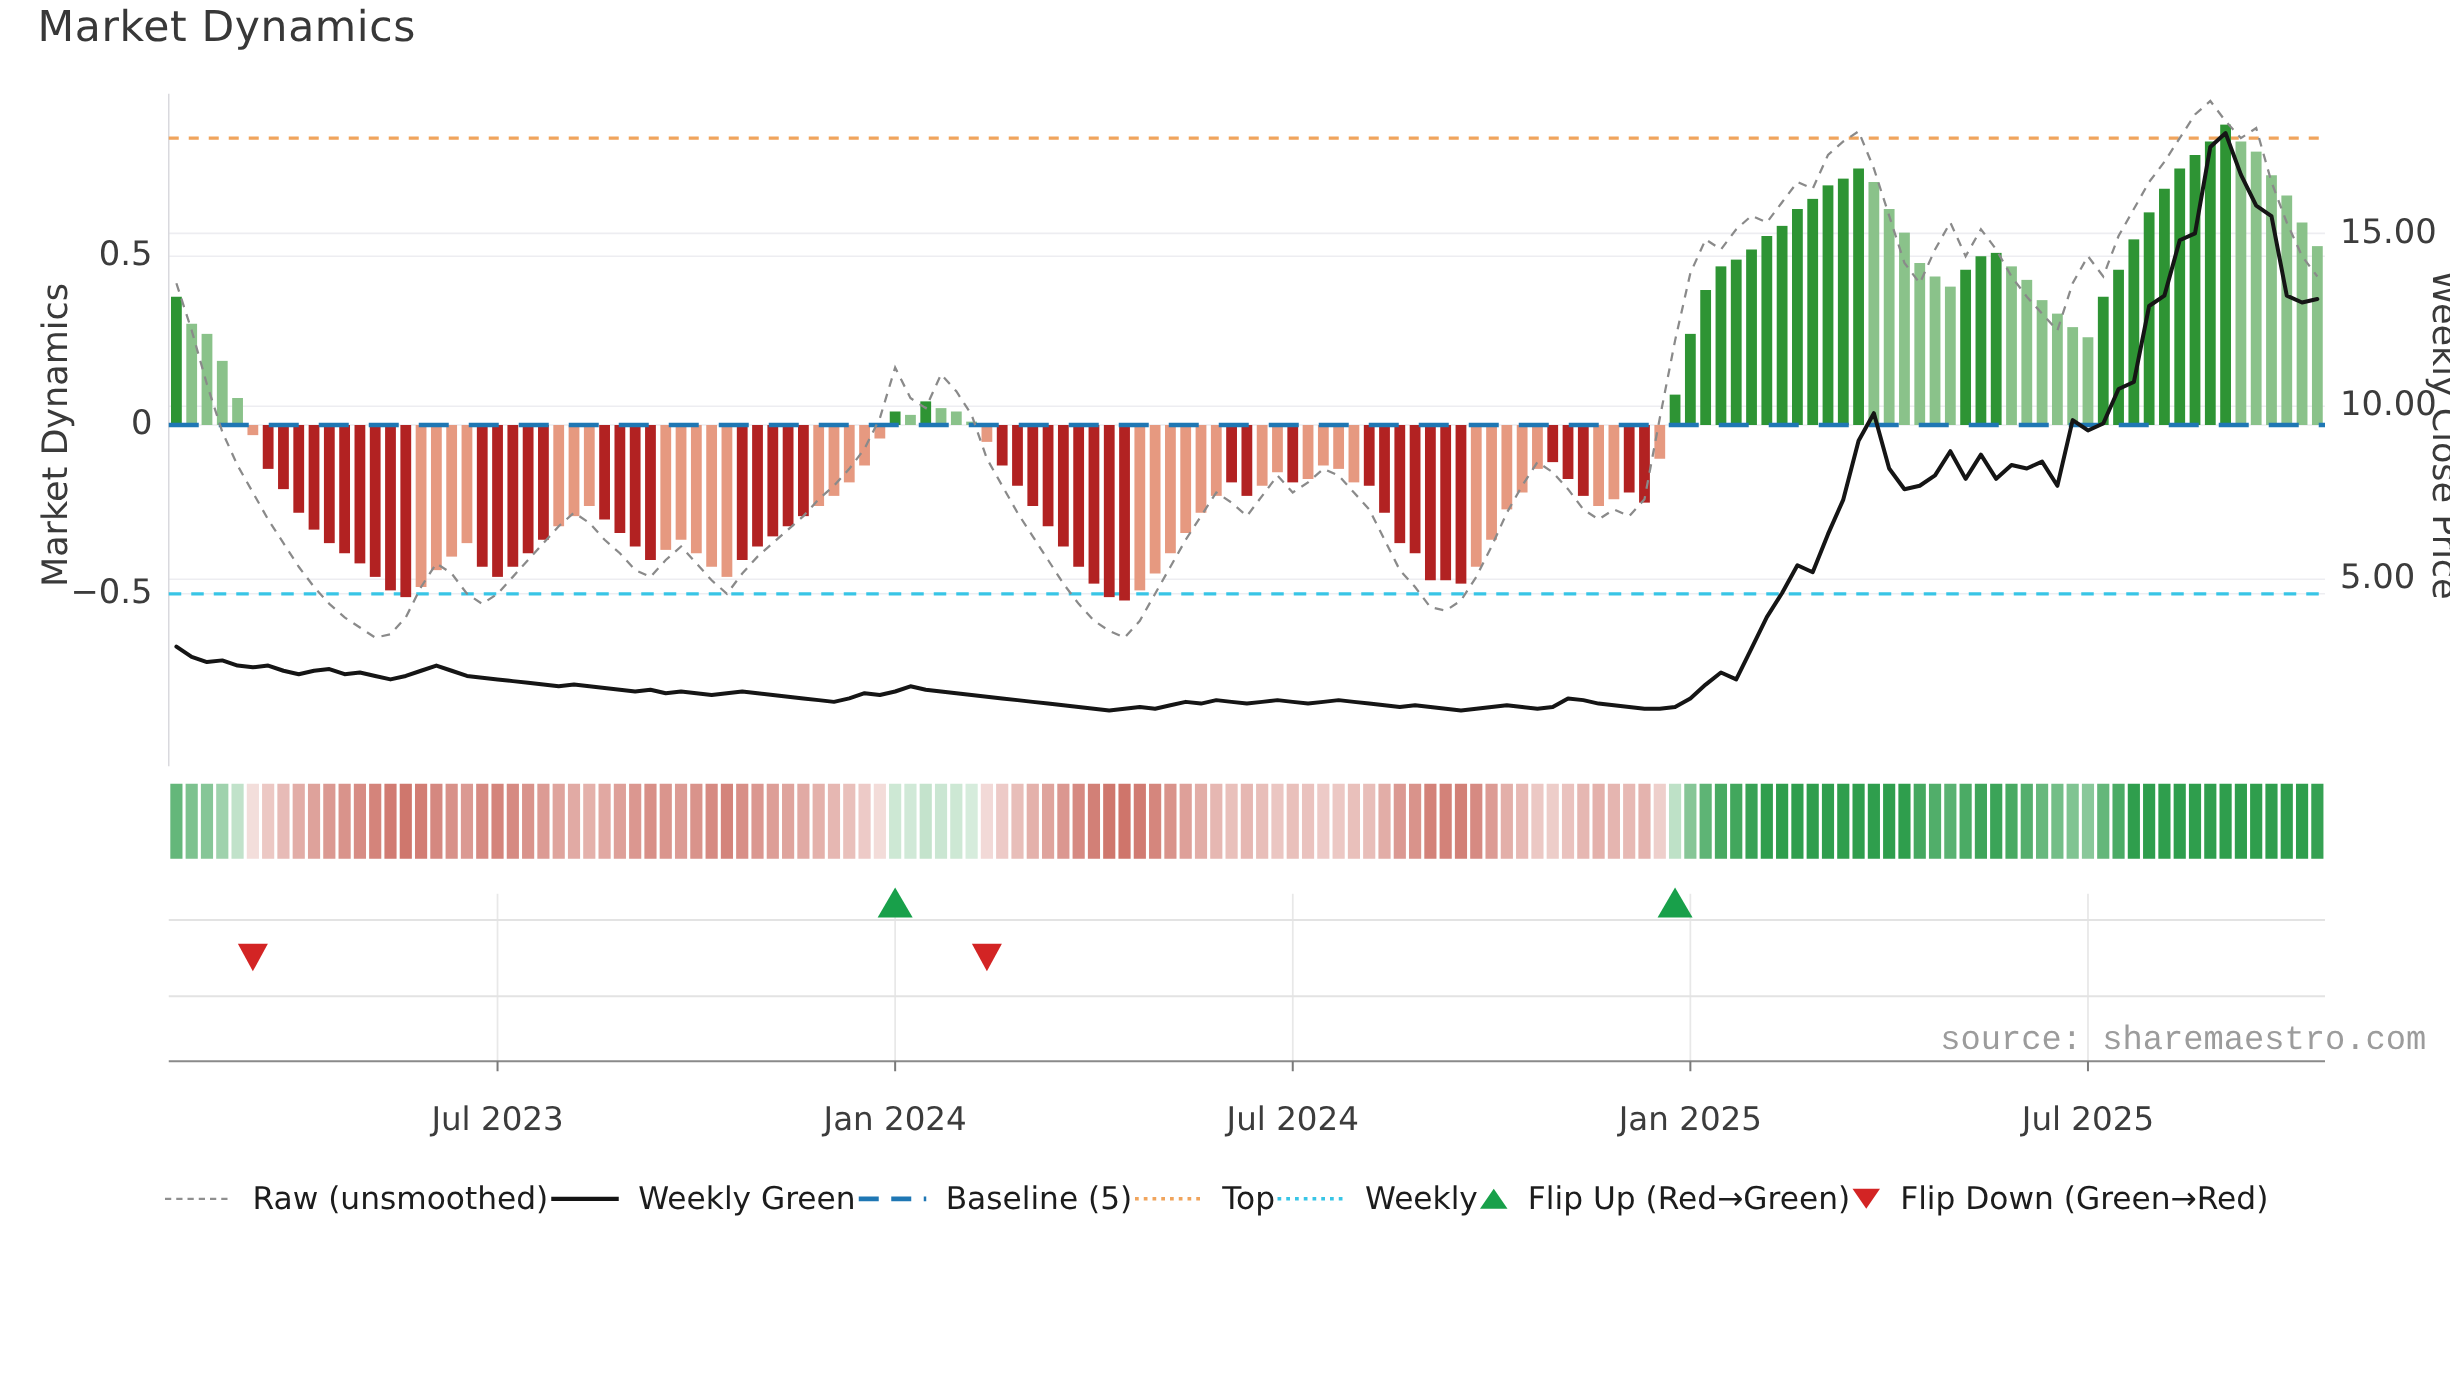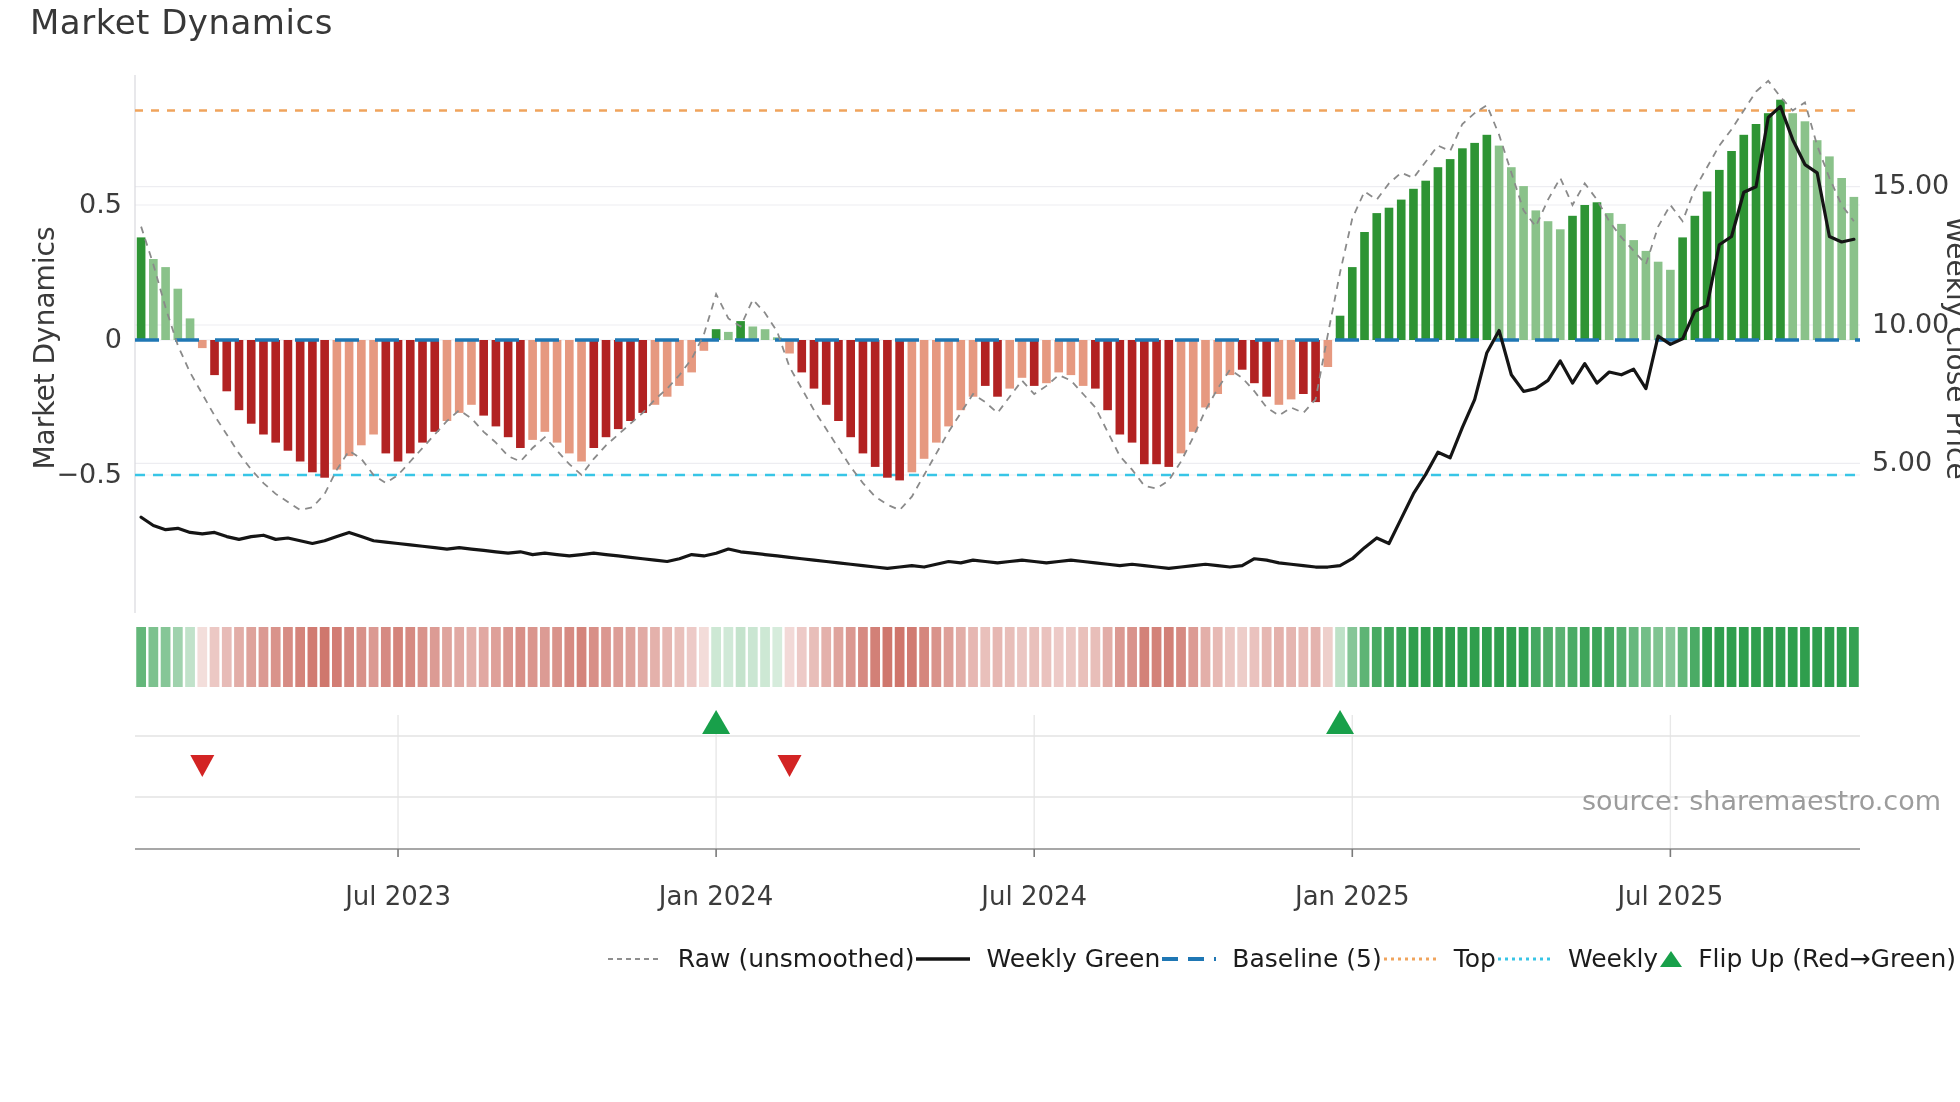--- a/index.html
+++ b/index.html
@@ -4,23 +4,23 @@
 <style>
   html,body{margin:0;padding:0;background:#ffffff;}
   .page{position:relative;width:1960px;height:1102px;background:#ffffff;overflow:hidden;
         font-family:"DejaVu Sans","Liberation Sans",sans-serif;margin-left:20px;}
   .chart-title{position:absolute;left:10px;top:2px;margin:0;font-size:34px;font-weight:400;
         color:#383838;letter-spacing:0.5px;}
   .ylabel-left{position:absolute;left:24px;top:348px;transform:translate(-50%,-50%) rotate(-90deg);
         white-space:nowrap;font-size:28px;color:#3a3a3a;}
   .ylabel-right{position:absolute;left:1936px;top:348px;transform:translate(-50%,-50%);
         writing-mode:vertical-rl;white-space:nowrap;font-size:28px;color:#3a3a3a;}
-  .source-text{position:absolute;right:39px;top:785px;font-size:27px;color:#9c9c9c;}
-  .legend{position:absolute;left:124px;top:944px;width:1812px;display:flex;
-        justify-content:flex-end;align-items:center;}
+  .source-text{position:absolute;right:39px;top:818px;font-size:27px;color:#9c9c9c;font-family:Liberation Mono, monospace;}
+  .legend{position:absolute;left:110px;top:944px;width:1812px;display:flex;
+        justify-content:flex-start;align-items:center;}
   .legend-item{display:flex;align-items:center;gap:14px;font-size:25px;color:#1c1c1c;white-space:nowrap;}
   svg text{font-family:"DejaVu Sans","Liberation Sans",sans-serif;}
   #plot{position:absolute;left:0;top:0;}
 </style>
 </head>
 <body>
 
 <div class="page">
   <h1 class="chart-title">Market Dynamics</h1>
   <div class="ylabel-left">Market Dynamics</div>
@@ -383,14 +383,20 @@
           <line x1="2" y1="9" x2="56" y2="9" stroke="#38c5e6" stroke-width="2.8" stroke-dasharray="3 4"></line>
         </svg>
         <span>Weekly</span>
       </span>
       <span class="legend-item">
         <svg width="26" height="22">
           <polygon points="13,3 24,19 2,19" fill="#18a04a"></polygon>
         </svg>
         <span>Flip Up (Red→Green)</span>
       </span>
+      <span class="legend-item">
+        <svg width="26" height="22">
+          <polygon points="2,3 24,3 13,19" fill="#d32424"></polygon>
+        </svg>
+        <span>Flip Down (Green→Red)</span>
+      </span>
     </div>
 </div>
 
 </body></html>

